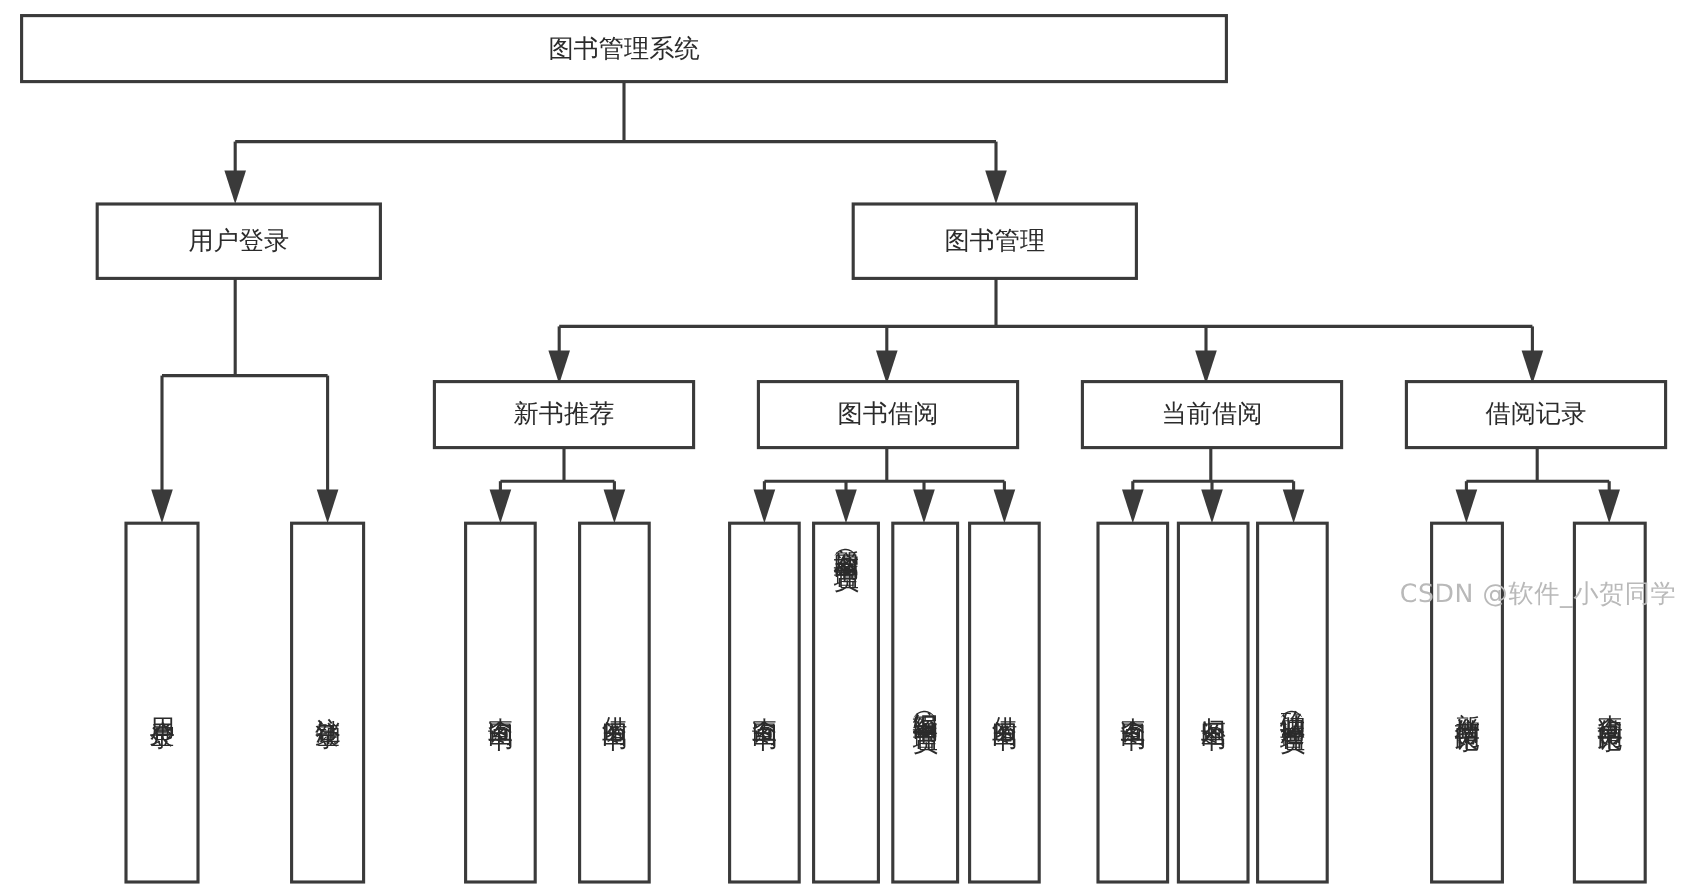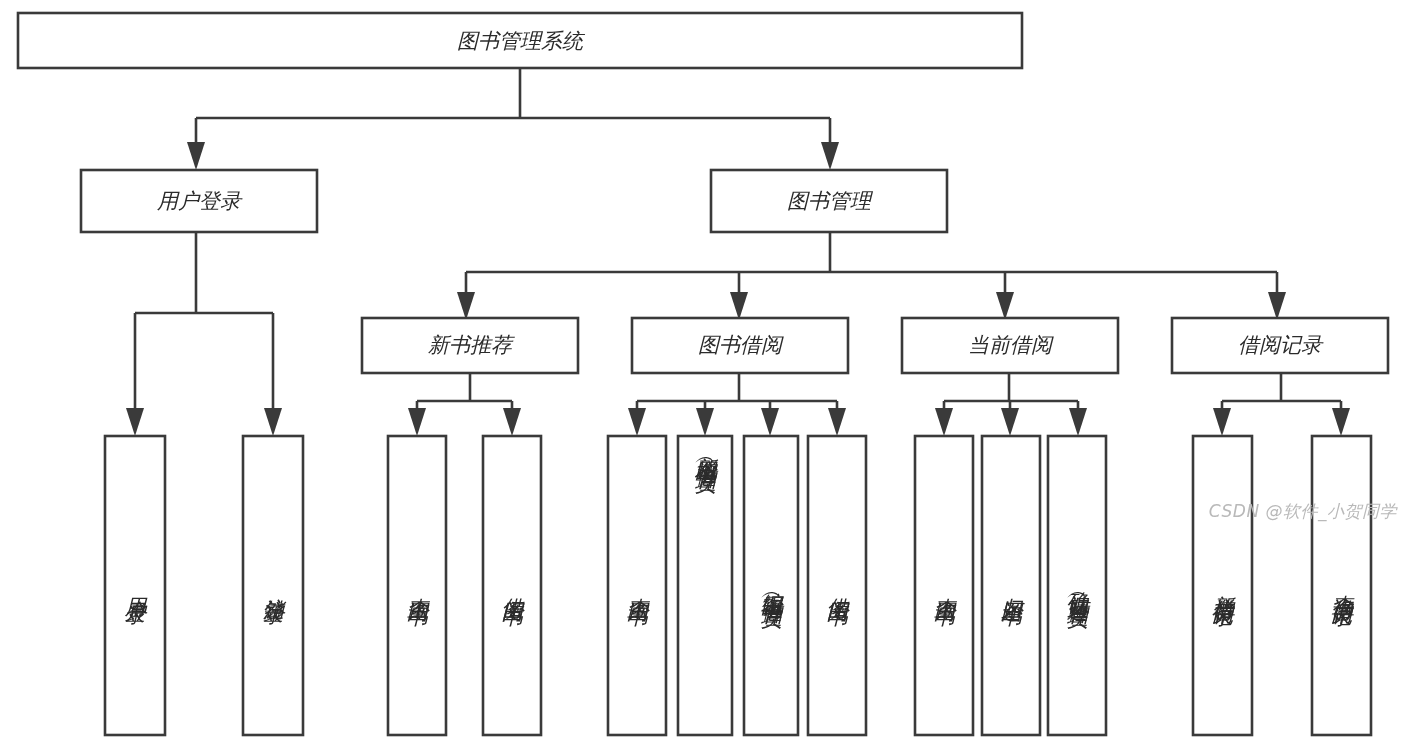--- a/index.html
+++ b/index.html
@@ -13,21 +13,20 @@
     font-family: "DejaVu Sans", "Liberation Sans", sans-serif;
     position: relative;
     overflow: hidden;
   }
   #diagram-root {
     position: absolute;
     left: 0;
     top: 0;
     width: 1405px;
     height: 529px;
-    font-style: italic;
   }
   svg.flow {
     display: block;
     width: 1405px;
     height: 747px;
   }
   .node-box {
     fill: #ffffff;
     stroke: #3a3a3a;
     stroke-width: 2.6;
@@ -64,23 +63,23 @@
     line-height: 1.16;
     color: #2b2b2b;
     letter-spacing: 2.5px;
     white-space: nowrap;
     text-align: center;
     pointer-events: none;
   }
   .watermark {
     position: absolute;
     right: 8px;
-    bottom: 6px;
-    font-family: "DejaVu Sans", "Liberation Sans", sans-serif;
-    font-size: 17px;
+    bottom: 20px;
+    font-family: "DejaVu Sans", "Liberation Sans", sans-serif;
+    font-size: 21px;
     color: #b9b9b9;
     white-space: nowrap;
     letter-spacing: 0.5px;
   }
 </style>
 </head>
 <body>
 
 <div id="diagram-root">
 

